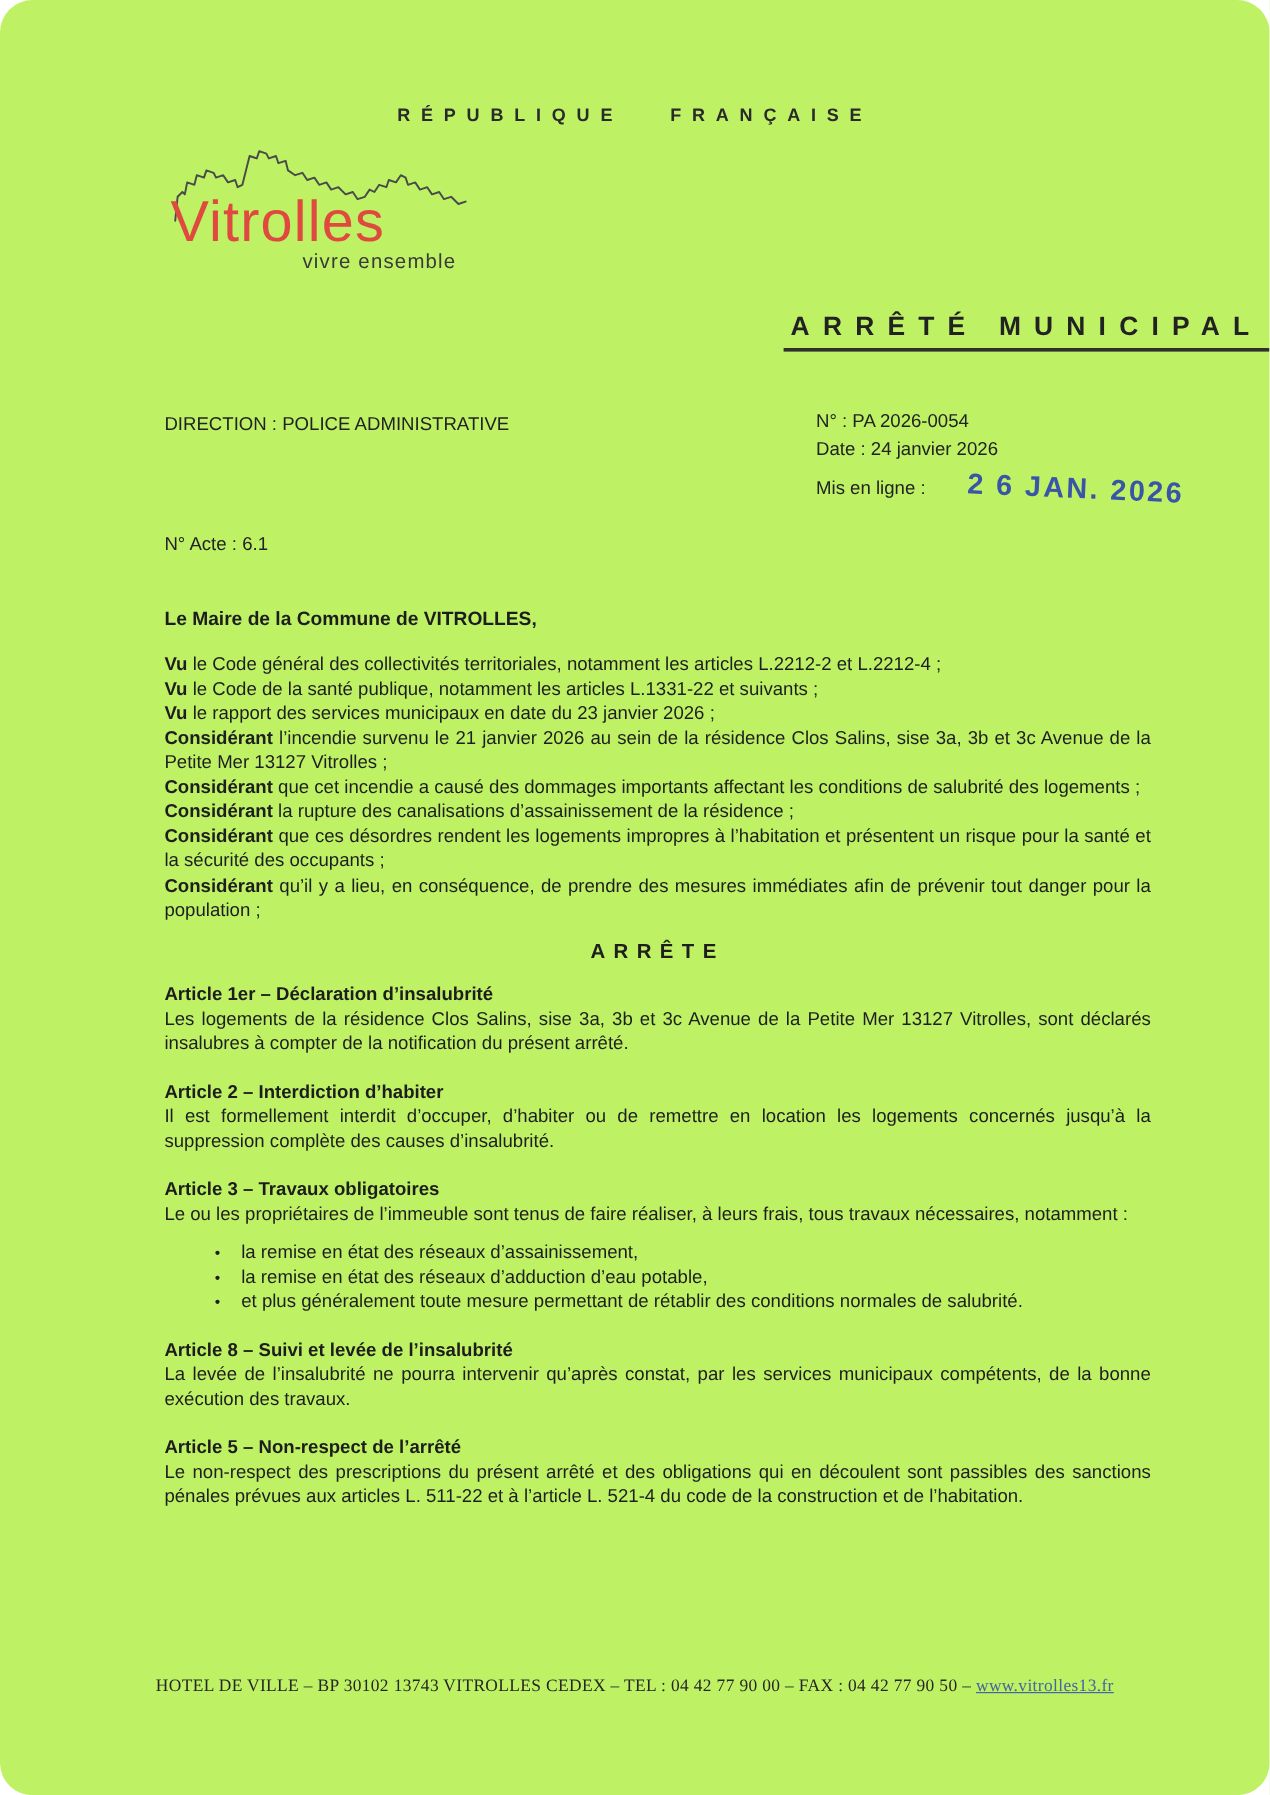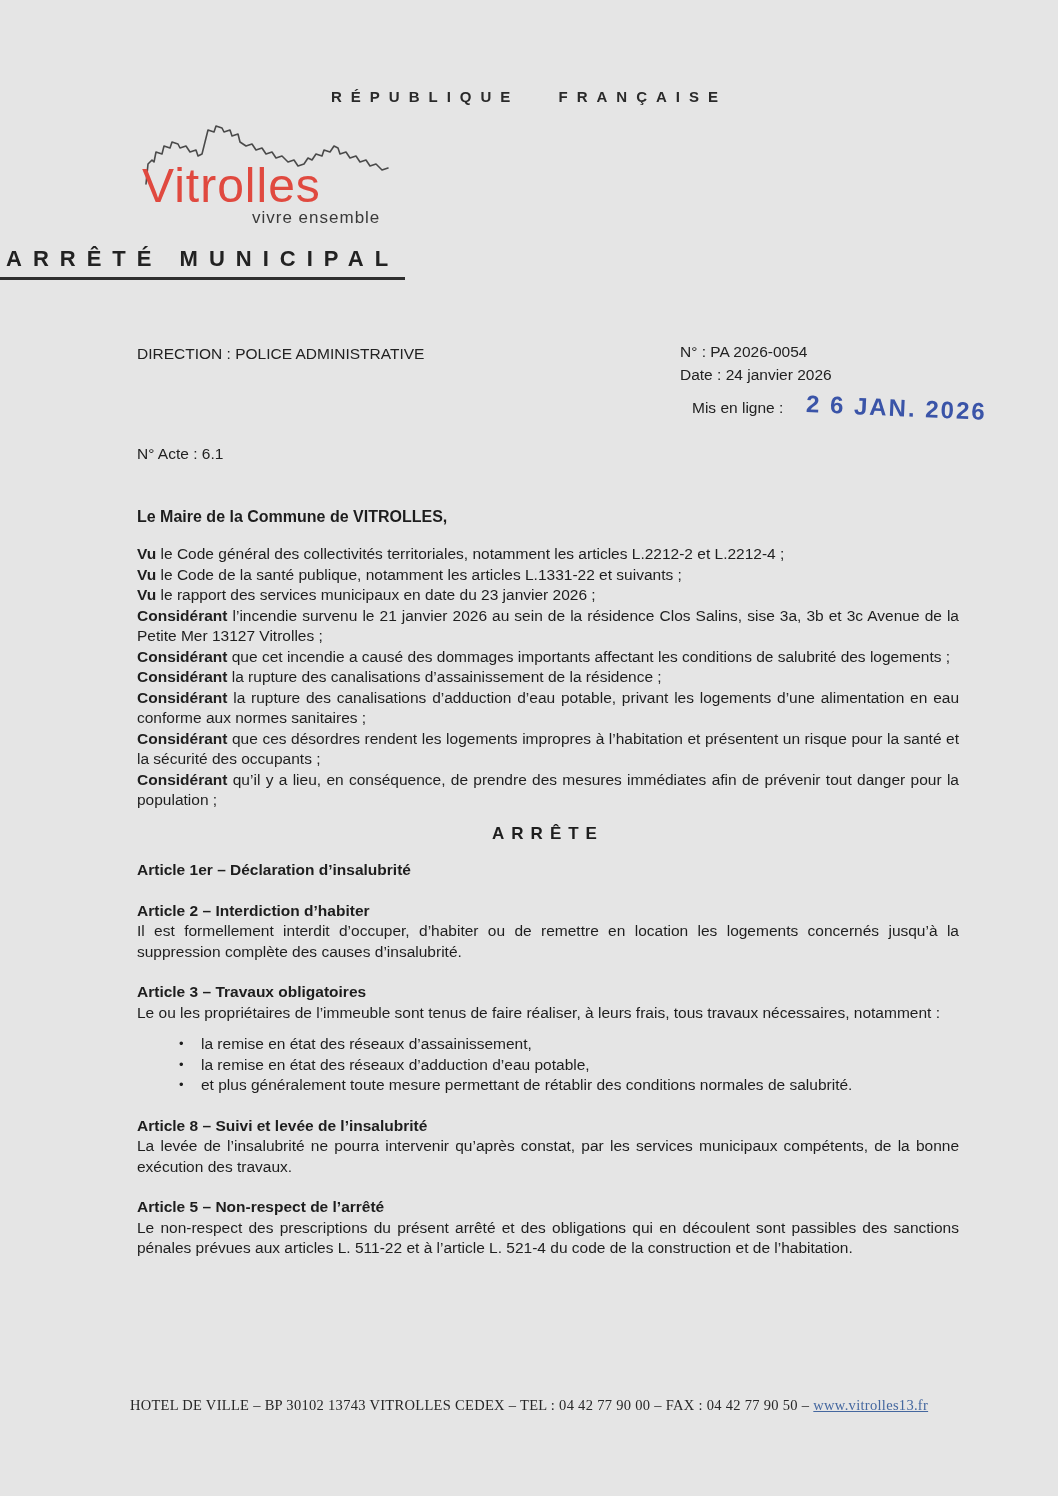--- a/index.html
+++ b/index.html
@@ -1,22 +1,23 @@
 <!DOCTYPE html>
 <html><head>
 <meta charset="utf-8">
 <style>
   html,body{margin:0;padding:0;background:#fff;}
   .page{
     position:relative;
     width:1058px;height:1496px;
-    background:#e5e5e5;
+    background:#bef264;
     font-family:"Liberation Sans","DejaVu Sans",sans-serif;
     color:#1e1e1e;
     overflow:hidden;
+    border-radius:27px;
   }
   
   .republique{
     position:absolute;top:88px;left:0;width:100%;
     text-align:center;
     font-size:15px;font-weight:bold;color:#2a2a2a;
     letter-spacing:9px;word-spacing:26px;
   }
   
   .logo{position:absolute;top:118px;left:142px;width:260px;}
@@ -29,35 +30,35 @@
     letter-spacing:1px;
   }
   .logo-tagline{
     margin-top:-2px;
     padding-left:110px;
     font-size:17px;color:#3a3a3a;
     letter-spacing:1px;
   }
   
   .doc-title{
-    position:absolute;top:246px;left:0;width:100%;
-    text-align:left;
+    position:absolute;top:259px;left:0;width:100%;
+    text-align:right;
     text-decoration:underline;
   }
   .doc-title span{
     display:inline-block;
     font-size:22px;font-weight:bold;color:#222;
     letter-spacing:11px;
     border-bottom:3px solid #2f2f2f;
     padding:0 6px 5px 6px;
   }
   
   .meta-left{position:absolute;top:345px;left:137px;font-size:15.5px;color:#222;}
   .meta-right{position:absolute;top:340px;left:680px;font-size:15.5px;line-height:23px;color:#222;}
-  .mis-en-ligne{position:absolute;top:399px;left:680px;font-size:15.5px;color:#222;margin-left:12px;}
+  .mis-en-ligne{position:absolute;top:399px;left:680px;font-size:15.5px;color:#222;}
   .stamp{
     position:absolute;top:394px;left:806px;
     font-size:24px;font-weight:bold;
     letter-spacing:2px;
     color:#3a54a8;
     transform:rotate(2.5deg);
     white-space:nowrap;
   }
   
   .objet{position:absolute;top:437px;left:137px;width:822px;font-size:15.5px;font-weight:bold;color:#1d1d1d;margin:0;}
@@ -139,28 +140,28 @@
   <p class="maire">Le Maire de la Commune de VITROLLES,</p>
 
   <div class="doc-body">
 
     <p class="clause"><b>Vu</b><span> le Code général des collectivités territoriales, notamment les articles L.2212-2 et L.2212-4 ;</span></p>
     <p class="clause"><b>Vu</b><span> le Code de la santé publique, notamment les articles L.1331-22 et suivants ;</span></p>
     <p class="clause"><b>Vu</b><span> le rapport des services municipaux en date du 23 janvier 2026 ;</span></p>
     <p class="clause"><b>Considérant</b><span> l’incendie survenu le 21 janvier 2026 au sein de la résidence Clos Salins, sise 3a, 3b et 3c Avenue de la Petite Mer 13127 Vitrolles ;</span></p>
     <p class="clause"><b>Considérant</b><span> que cet incendie a causé des dommages importants affectant les conditions de salubrité des logements ;</span></p>
     <p class="clause"><b>Considérant</b><span> la rupture des canalisations d’assainissement de la résidence ;</span></p>
-    <p class="clause"><b>Considérant</b><span> la rupture des canalisations d’adduction d’eau potable, privant les logements d’une alimentation en eau conforme aux normes sanitaires ;</span></p>
     <p class="clause"><b>Considérant</b><span> que ces désordres rendent les logements impropres à l’habitation et présentent un risque pour la santé et la sécurité des occupants ;</span></p>
     <p class="clause"><b>Considérant</b><span> qu’il y a lieu, en conséquence, de prendre des mesures immédiates afin de prévenir tout danger pour la population ;</span></p>
 
     <p class="arrete-heading">ARRÊTE</p>
 
     <div class="article">
       <h3>Article 1er – Déclaration d’insalubrité</h3>
+      <p>Les logements de la résidence Clos Salins, sise 3a, 3b et 3c Avenue de la Petite Mer 13127 Vitrolles, sont déclarés insalubres à compter de la notification du présent arrêté.</p>
     </div>
 
     <div class="article">
       <h3>Article 2 – Interdiction d’habiter</h3>
       <p>Il est formellement interdit d’occuper, d’habiter ou de remettre en location les logements concernés jusqu’à la suppression complète des causes d’insalubrité.</p>
     </div>
 
     <div class="article">
       <h3>Article 3 – Travaux obligatoires</h3>
       <p>Le ou les propriétaires de l’immeuble sont tenus de faire réaliser, à leurs frais, tous travaux nécessaires, notamment :</p>

